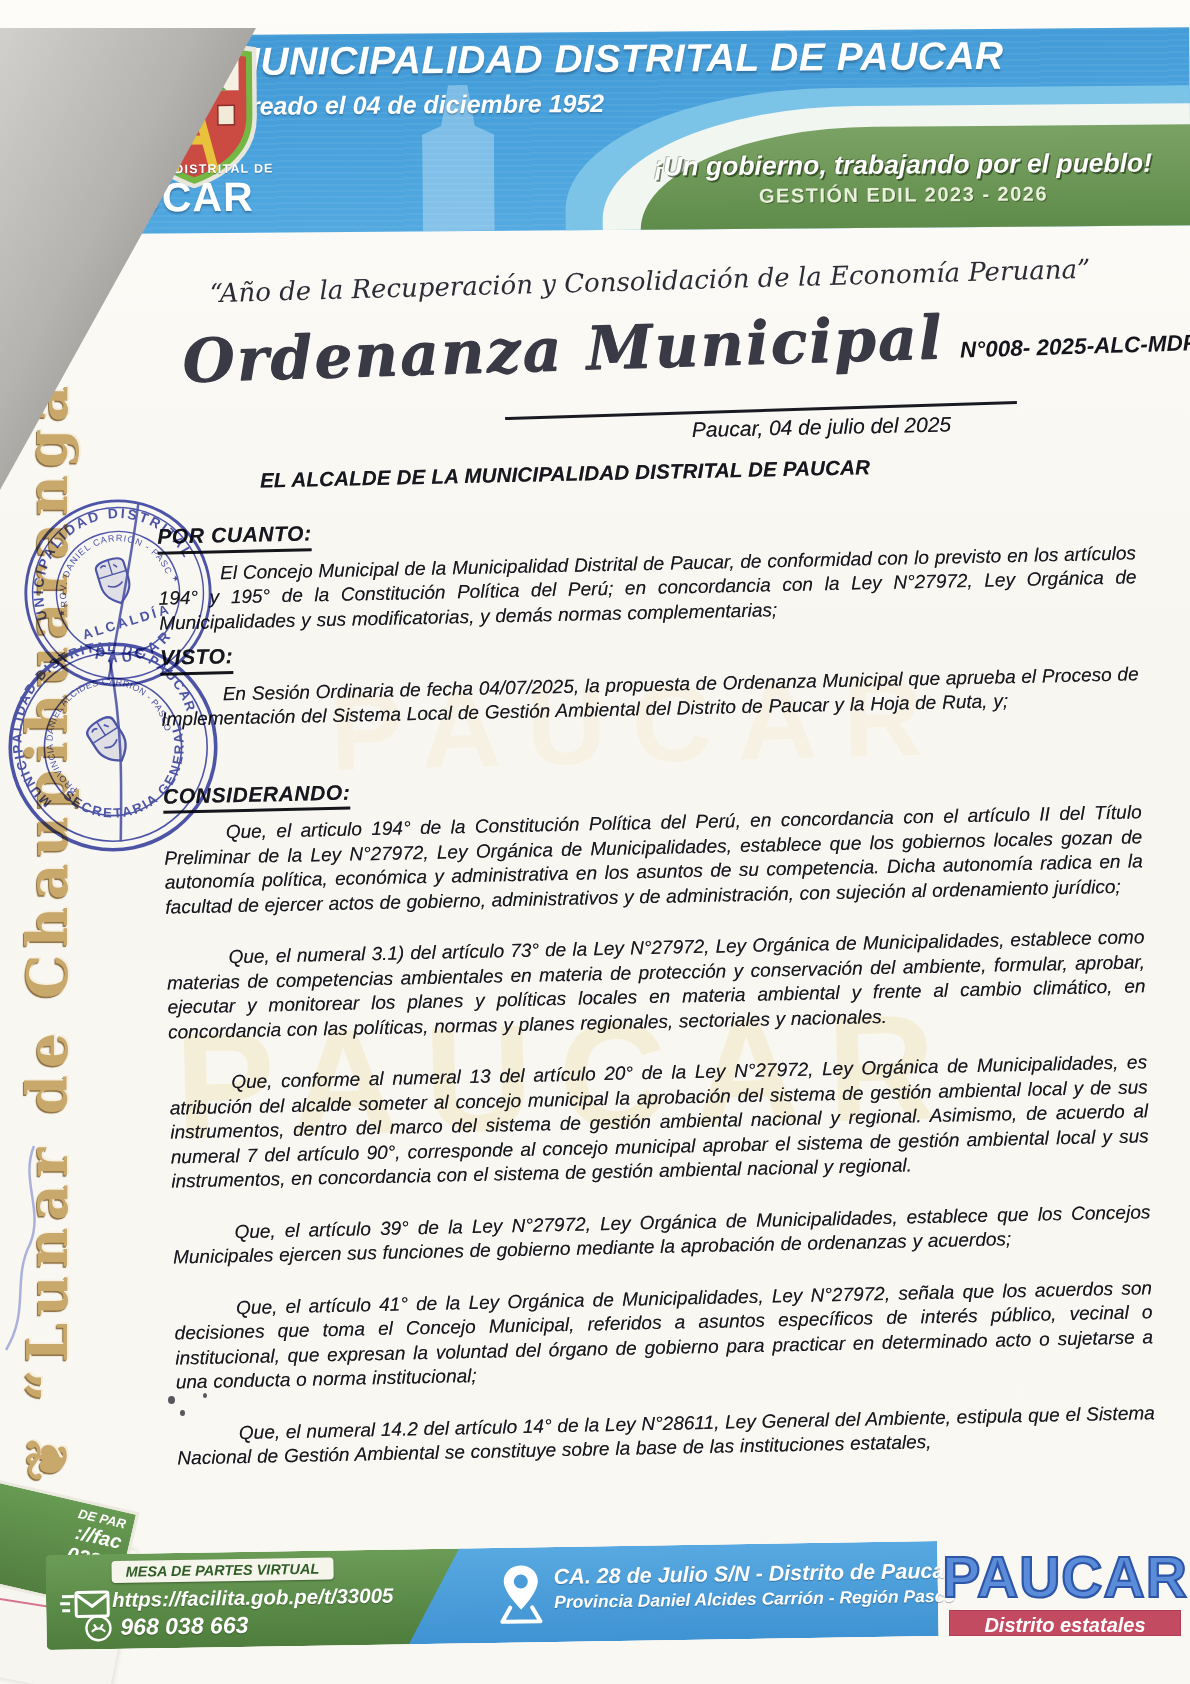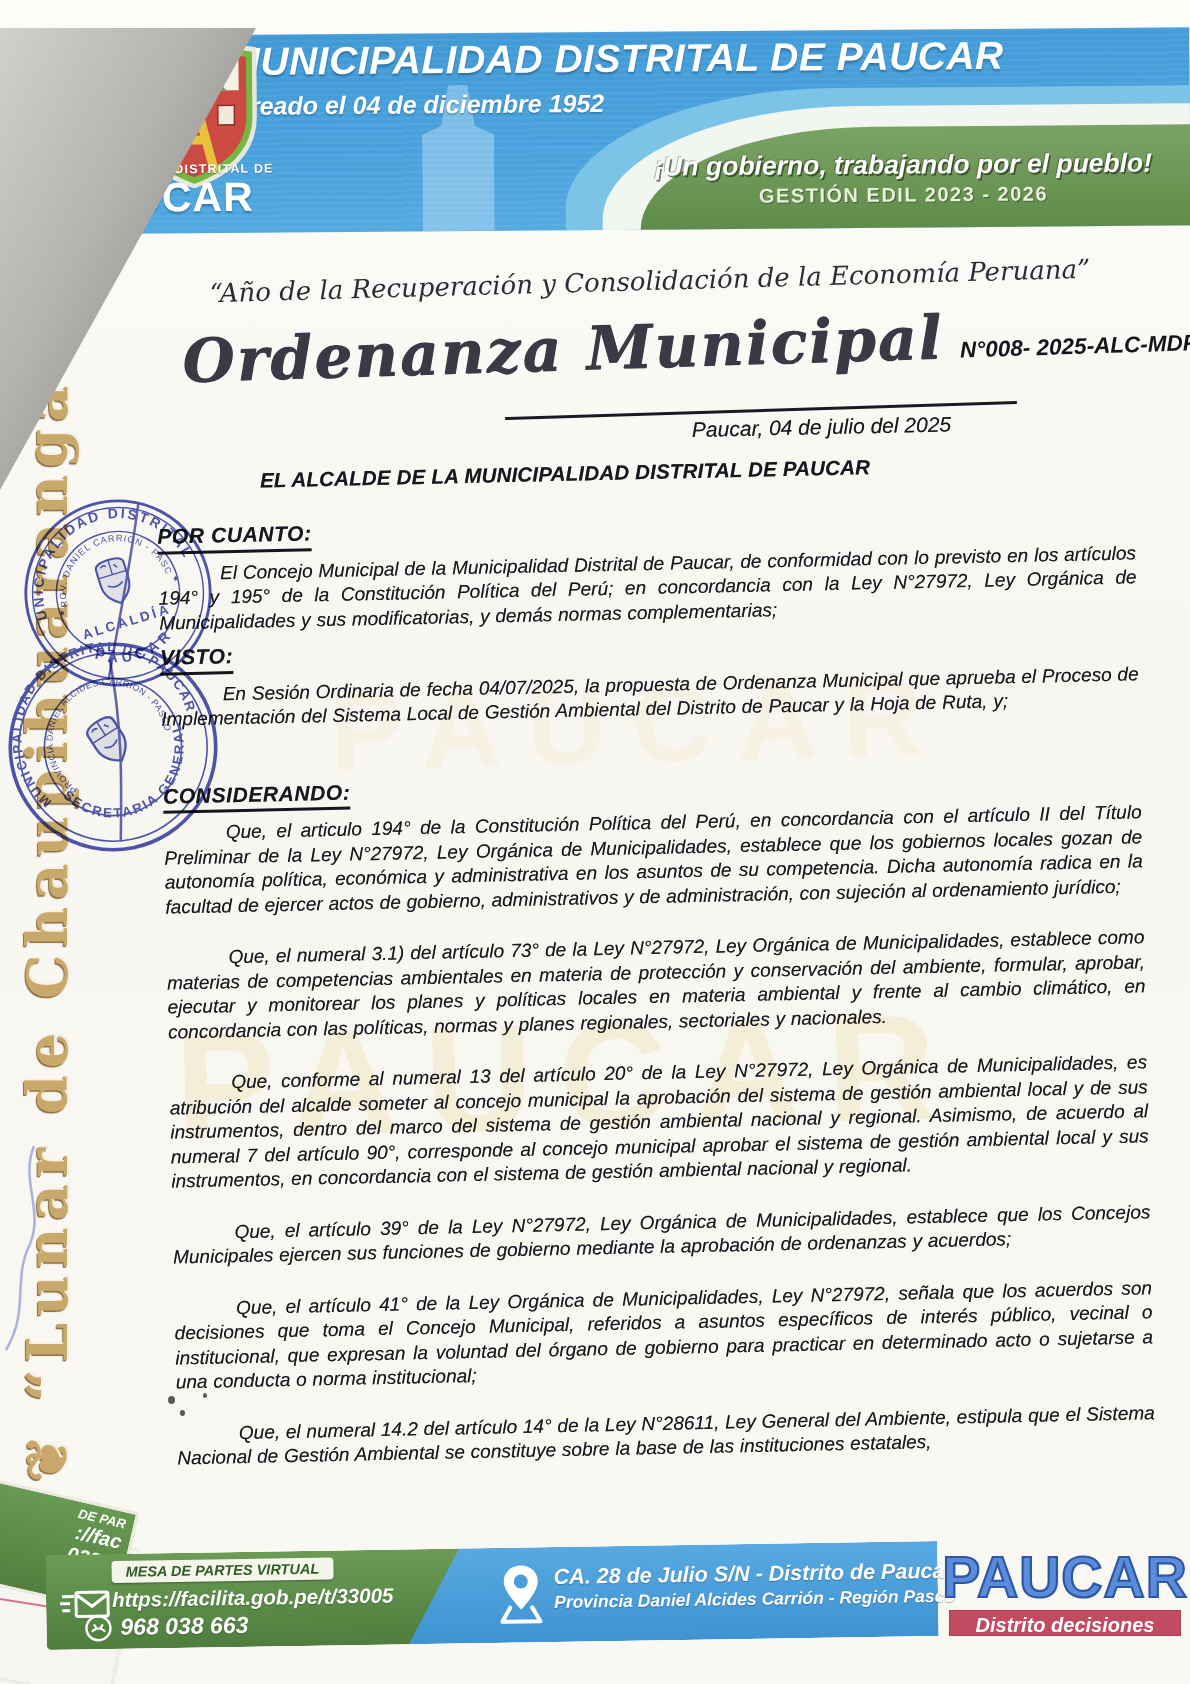--- a/index.html
+++ b/index.html
@@ -283,17 +283,17 @@
     </svg>
     <div class="abs f-addr">
       <div class="f-addr1">CA. 28 de Julio S/N - Distrito de Paucar</div>
       <div class="f-addr2">Provincia Daniel Alcides Carrión - Región Pasco</div>
     </div>
   </div>
 
   <div class="abs brand">
     <div class="brand-name">PAUCAR</div>
     <div class="brand-banner">
-      <span>Distrito decisiones</span>
+      <span>Distrito estatales</span>
     </div>
   </div>
 
 </div>
 
 </body></html>

